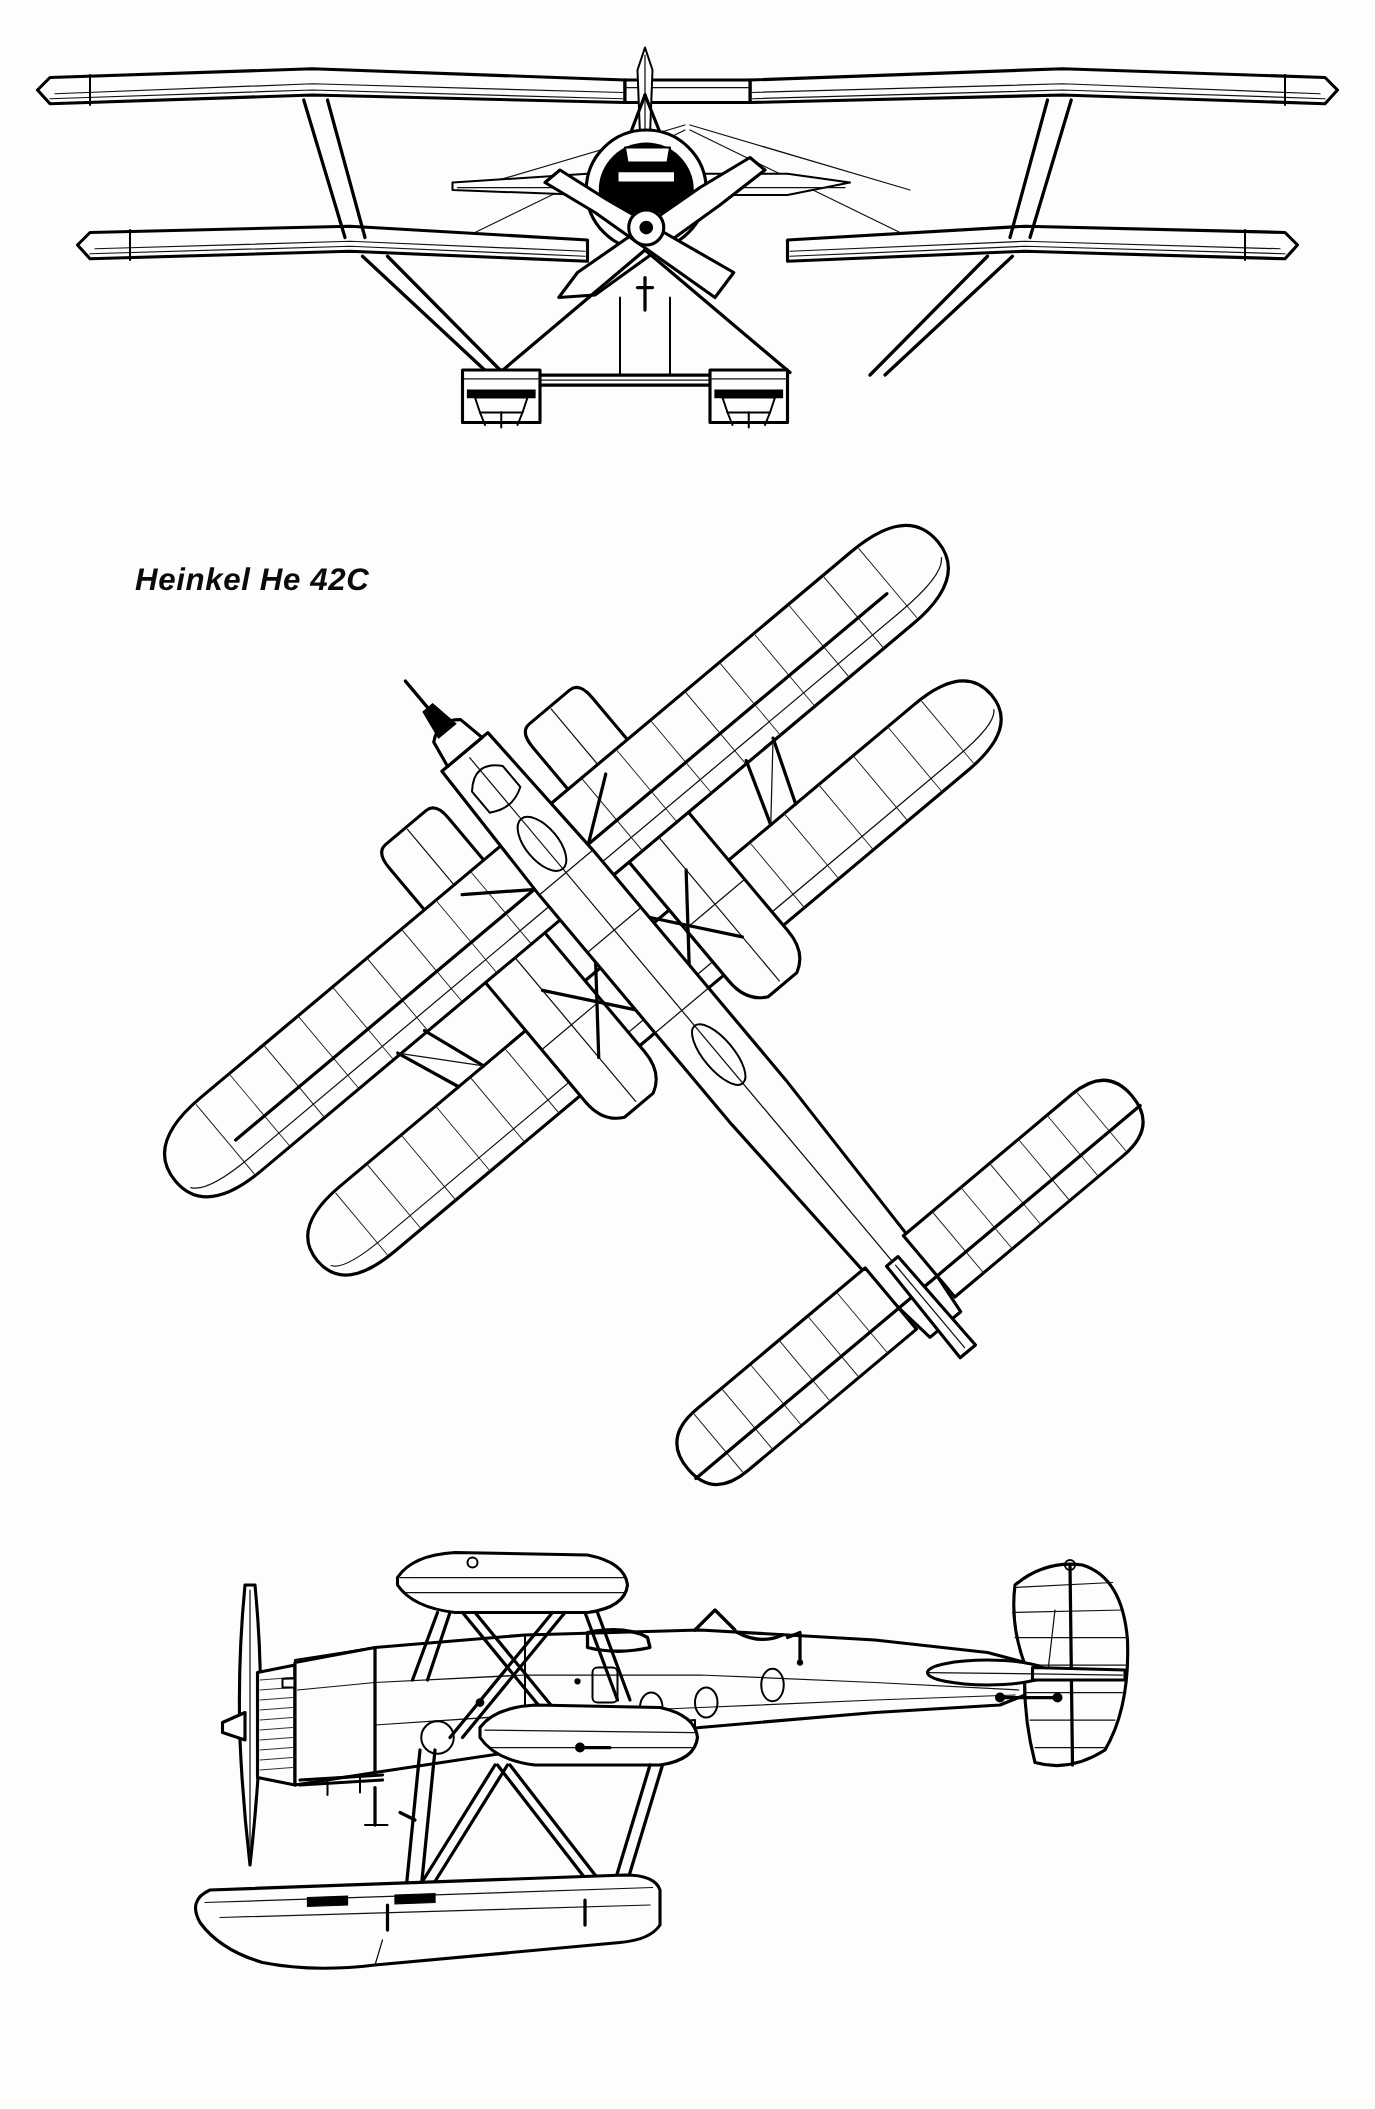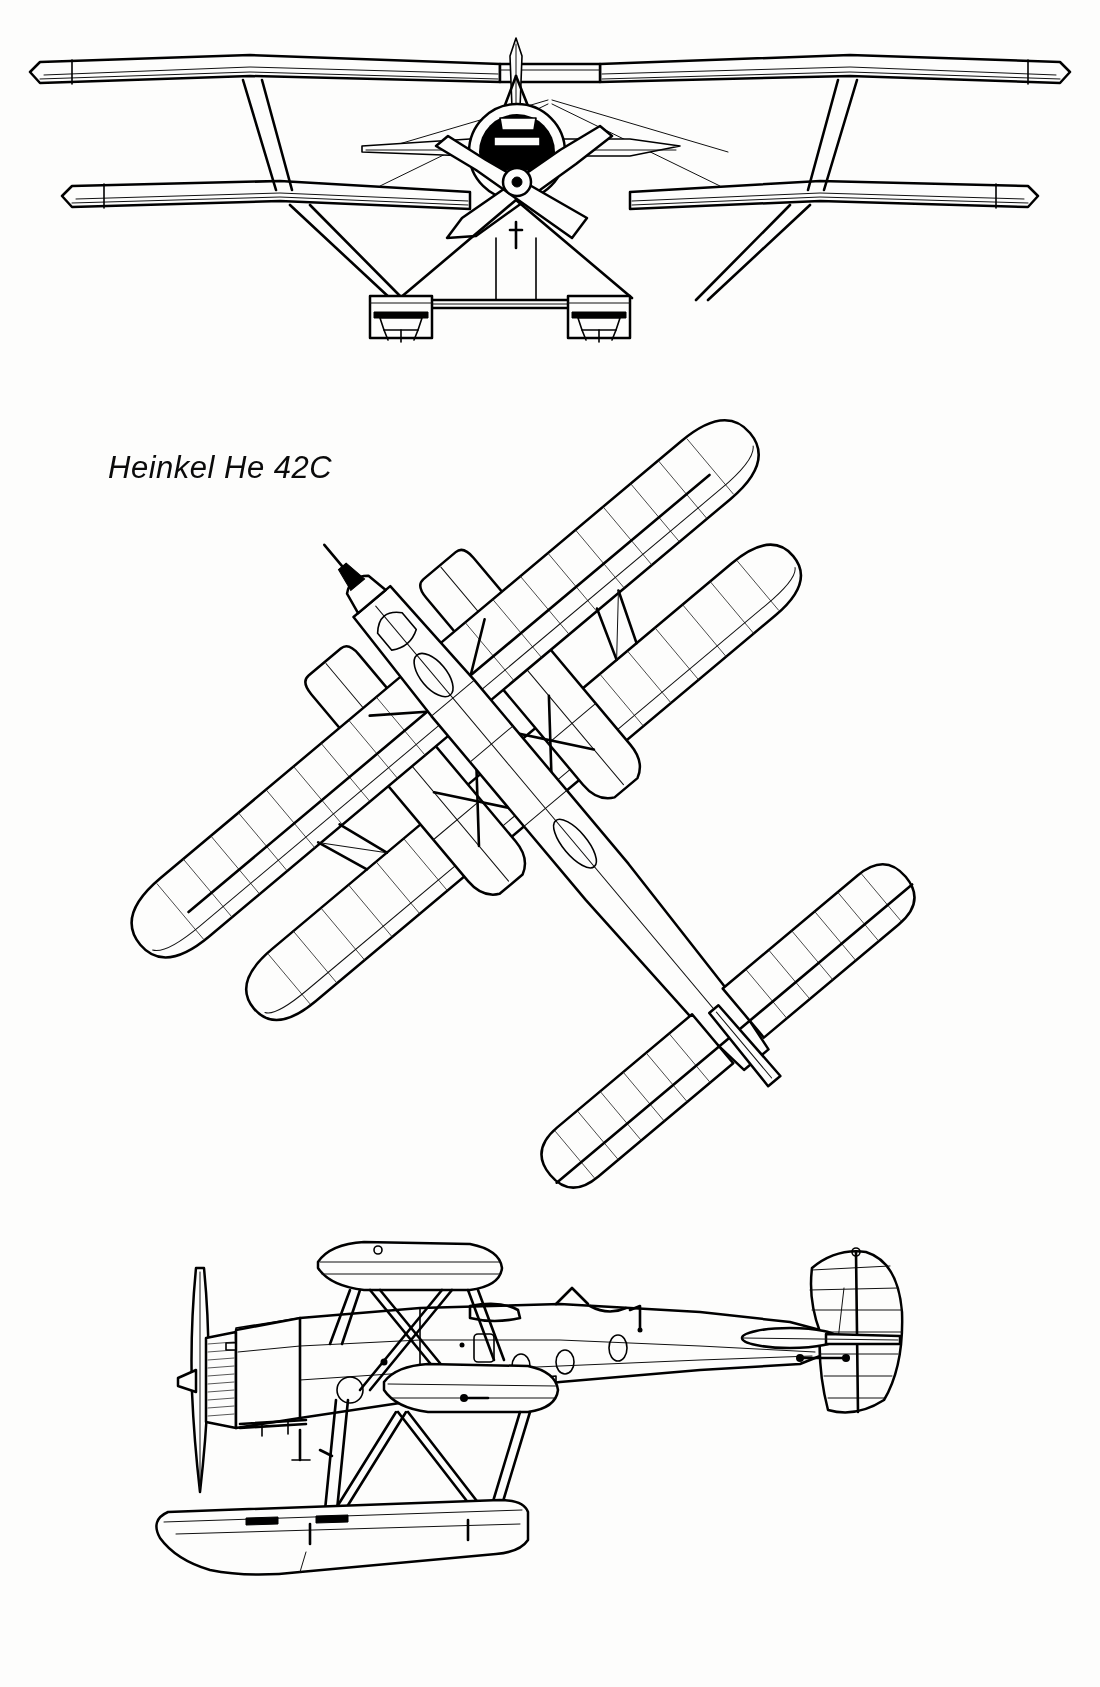--- a/index.html
+++ b/index.html
@@ -31,24 +31,25 @@
   .ln-t { fill: none; stroke: #111; stroke-width: 1.0; stroke-linejoin: round; stroke-linecap: round; }
   .ln-x { fill: none; stroke: #222; stroke-width: 0.75; stroke-linejoin: round; stroke-linecap: round; }
   .fillw { fill: #fdfdfc; stroke: #000; stroke-width: 1.6; stroke-linejoin: round; }
   .fillw-h { fill: #fdfdfc; stroke: #000; stroke-width: 2.5; stroke-linejoin: round; }
   .fillk { fill: #000; stroke: #000; stroke-width: 1; }
   .dotk  { fill: #000; stroke: none; }
   .caption {
     position: absolute;
     font-family: "Liberation Sans", sans-serif;
     font-style: italic;
-    font-size: 31px;
+    font-size: 25px;
     letter-spacing: 0.5px;
     color: #0a0a0a;
     white-space: nowrap;
+    font-weight: bold;
   }
 </style>
 </head>
 <body>
 
 <div id="sheet" style="background: rgb(253, 253, 252); width: 1100px; height: 1687px;">
 
   <svg viewBox="0 0 1100 1687" xmlns="http://www.w3.org/2000/svg">
 
     <g>

